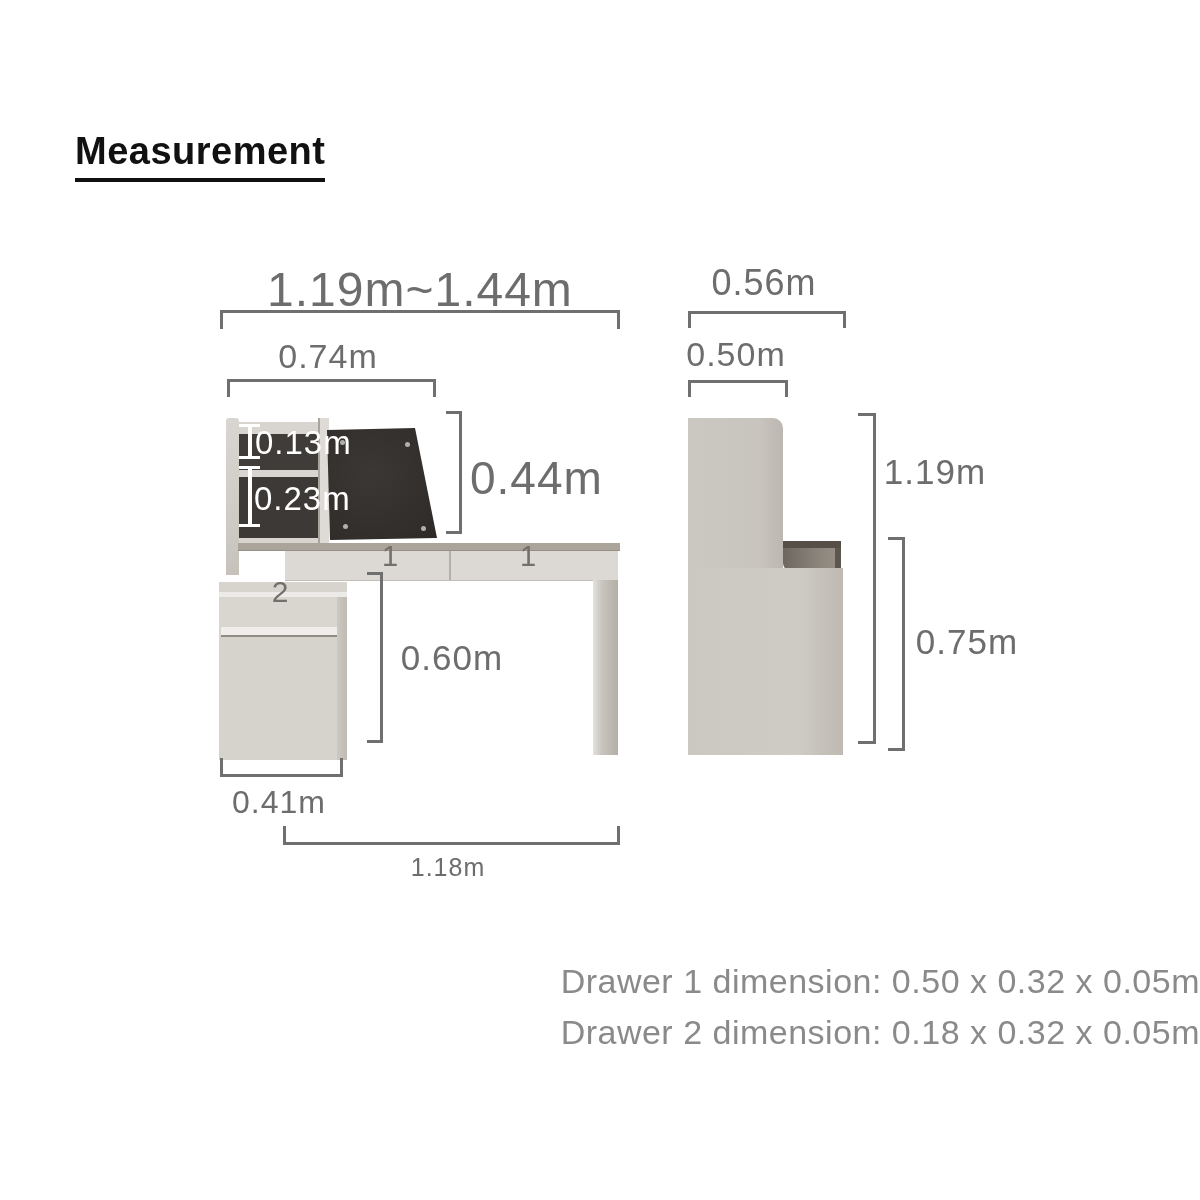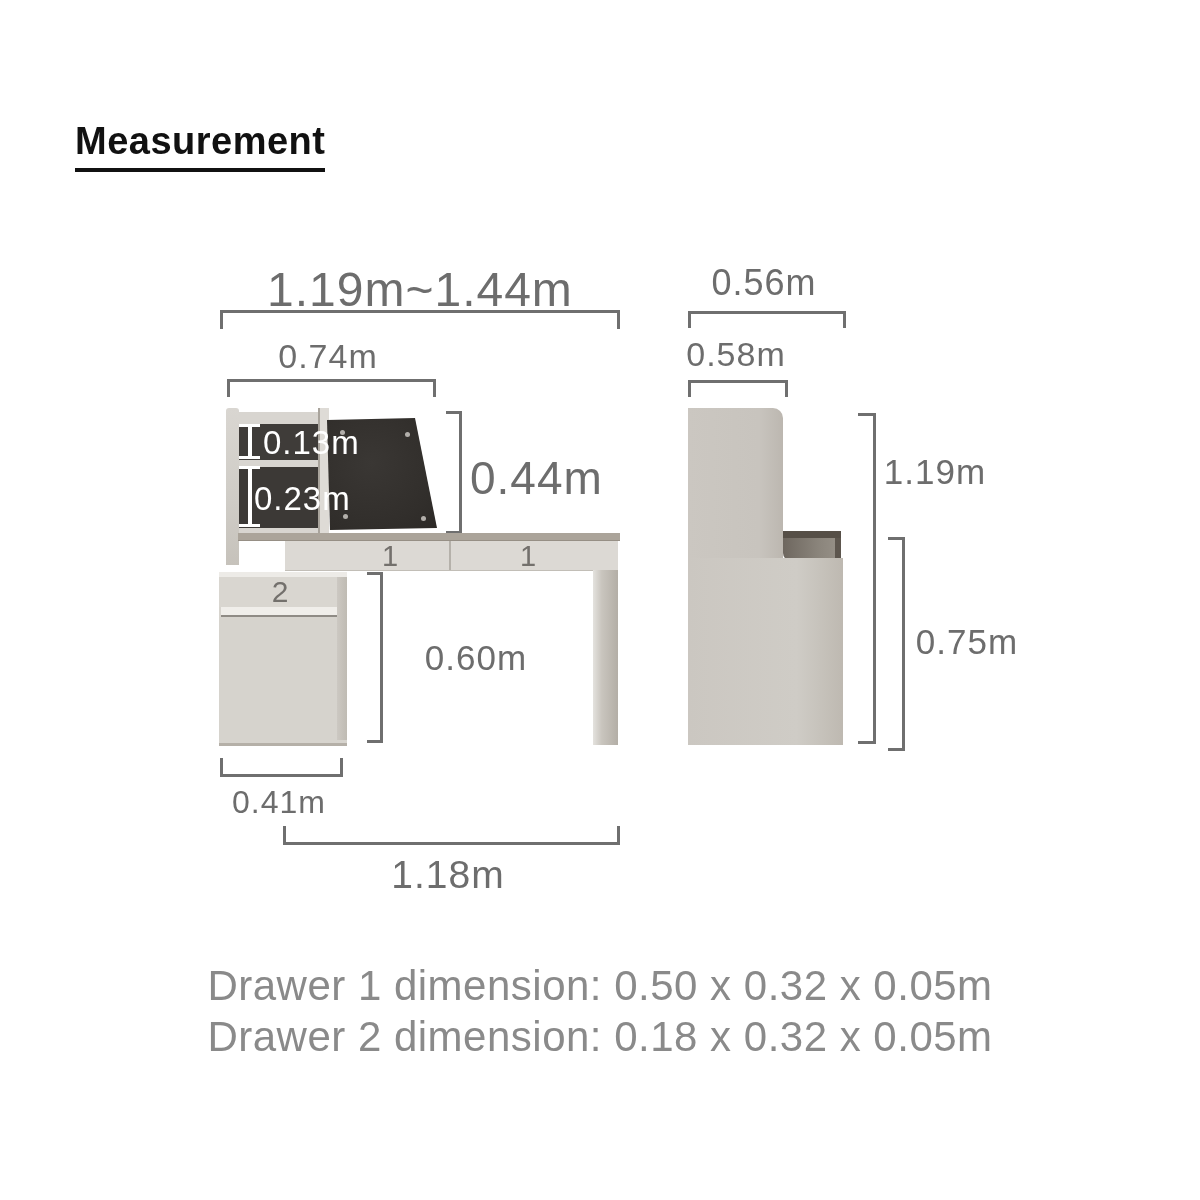--- a/index.html
+++ b/index.html
@@ -12,21 +12,21 @@
     --title-text:#111111;
     --shelf-dark:#3f3c39;
     --drawer-number:#73706c;
   }
   html,body{margin:0;padding:0;}
   body{
     width:1200px;height:1200px;background:#ffffff;
     font-family:"Liberation Sans", sans-serif;
     position:relative;overflow:hidden;
   }
-  .abs{position:absolute;}
+  .abs{position:absolute;margin-top:10px;}
   .dim-label{
     position:absolute;color:var(--dimension-text);
     font-size:35px;letter-spacing:1px;white-space:nowrap;
     text-align:center;
   }
   
   .bracket{position:absolute;border:0 solid var(--bracket-line);}
   .b-top{border-top-width:3px;border-left-width:3px;border-right-width:3px;}
   .b-bottom{border-bottom-width:3px;border-left-width:3px;border-right-width:3px;}
   .b-right{border-right-width:3px;border-top-width:3px;border-bottom-width:3px;}
@@ -35,22 +35,22 @@
   .white-line{position:absolute;background:#ffffff;}
   .shelf-label{
     position:absolute;color:#ffffff;font-size:33px;letter-spacing:1px;
     white-space:nowrap;z-index:6;
   }
   .screw{position:absolute;width:5px;height:5px;border-radius:50%;
     background:#c9c6c1;opacity:.85;}
   .num-label{position:absolute;color:var(--drawer-number);font-size:29px;
     text-align:center;white-space:nowrap;}
   .note-line{
-    position:absolute;left:0;width:1200px;text-align:center;
-    color:var(--note-text);font-size:42px;letter-spacing:0.5px;
+    position:absolute;left:0;width:1200px;text-align:right;
+    color:var(--note-text);font-size:34px;letter-spacing:0.5px;
   }
 </style>
 </head>
 <body>
 
 <div class="abs" style="left:75px;top:120px;font-size:38px;font-weight:bold;color:var(--title-text);
             border-bottom:4px solid var(--title-text);padding-bottom:5px;letter-spacing:0.5px;">Measurement</div>
 
 <div>
 
@@ -74,21 +74,21 @@
     <div class="screw" style="left:16px;top:96px;"></div>
     <div class="screw" style="left:94px;top:98px;"></div>
   </div>
 
   <div class="white-line" style="left:248px;top:425px;width:4px;height:33px;"></div>
   <div class="white-line" style="left:248px;top:468px;width:4px;height:58px;"></div>
   <div class="white-line" style="left:239px;top:424px;width:21px;height:3px;"></div>
   <div class="white-line" style="left:239px;top:456px;width:21px;height:3px;"></div>
   <div class="white-line" style="left:239px;top:466px;width:21px;height:3px;"></div>
   <div class="white-line" style="left:239px;top:524px;width:21px;height:3px;"></div>
-  <div class="shelf-label" style="left:263px;top:424px;height:36px;line-height:38px;text-align:right;">0.13m</div>
+  <div class="shelf-label" style="left:255px;top:424px;height:36px;line-height:38px;text-align:right;">0.13m</div>
   <div class="shelf-label" style="left:254px;top:467px;height:61px;line-height:64px;">0.23m</div>
 
   <div class="bracket b-right" style="left:446px;top:411px;width:13px;height:117px;"></div>
   <div class="dim-label" style="left:470px;top:451px;width:110px;font-size:46px;">0.44m</div>
 
   <div class="abs" style="left:238px;top:533px;width:382px;height:7px;background:var(--desk-lip);
               border-bottom:1px solid #968f85;"></div>
   <div class="abs" style="left:285px;top:541px;width:333px;height:29px;background:#dcd9d4;
               border-bottom:1px solid #c2beb7;"></div>
   <div class="abs" style="left:449px;top:541px;width:2px;height:29px;background:#b5b1aa;"></div>
@@ -103,35 +103,35 @@
     <div class="abs" style="right:0;top:0;width:10px;height:168px;background:linear-gradient(90deg,#ccc8c2,#bfbbb3);"></div>
     <div class="abs" style="left:0;top:0;width:128px;height:5px;background:#edebe7;"></div>
     <div class="abs" style="left:0;top:5px;width:118px;height:30px;background:#d9d6d0;"></div>
     <div class="abs" style="left:2px;top:35px;width:116px;height:8px;background:#f0eeea;
                 border-bottom:2px solid #8f8b85;"></div>
     <div class="abs" style="left:0;top:45px;width:118px;height:123px;background:#d6d3cd;"></div>
   </div>
   <div class="num-label" style="left:260px;top:577px;width:40px;height:30px;line-height:30px;font-size:30px;">2</div>
 
   <div class="bracket b-right" style="left:367px;top:572px;width:13px;height:165px;"></div>
-  <div class="dim-label" style="left:397px;top:638px;width:110px;font-size:35px;margin-left:24px;">0.60m</div>
+  <div class="dim-label" style="left:397px;top:638px;width:110px;font-size:35px;">0.60m</div>
 
   <div class="bracket b-bottom" style="left:220px;top:758px;width:117px;height:16px;"></div>
   <div class="dim-label" style="left:219px;top:784px;width:120px;font-size:32px;">0.41m</div>
 
   <div class="bracket b-bottom" style="left:283px;top:826px;width:331px;height:16px;"></div>
-  <div class="dim-label" style="left:348px;top:853px;width:200px;font-size:39px;">1.18m</div>
+  <div class="dim-label" style="left:348px;top:853px;width:200px;font-size:25px;">1.18m</div>
 </div>
 
 <div>
 
   <div class="dim-label" style="left:664px;top:262px;width:200px;font-size:36px;">0.56m</div>
   <div class="bracket b-top" style="left:688px;top:311px;width:152px;height:14px;"></div>
 
-  <div class="dim-label" style="left:636px;top:335px;width:200px;font-size:34px;">0.58m</div>
+  <div class="dim-label" style="left:636px;top:335px;width:200px;font-size:34px;">0.50m</div>
   <div class="bracket b-top" style="left:688px;top:380px;width:94px;height:14px;"></div>
 
   <div class="abs" style="left:688px;top:408px;width:95px;height:154px;border-top-right-radius:10px;
               background:linear-gradient(90deg,#cbc7c1 0%,#c8c4be 75%,#bcb7b0 100%);"></div>
   <div class="abs" style="left:783px;top:531px;width:58px;height:7px;background:#564f47;"></div>
   <div class="abs" style="left:783px;top:538px;width:52px;height:23px;border-bottom-left-radius:8px;
               background:linear-gradient(90deg,#6e675f 0%,#8b857c 70%,#948e85 100%);"></div>
   <div class="abs" style="left:835px;top:538px;width:6px;height:20px;background:#5d564e;"></div>
   <div class="abs" style="left:688px;top:558px;width:155px;height:187px;
               background:linear-gradient(90deg,#cbc7c1 0%,#cfccc6 70%,#beb9b1 100%);"></div>

